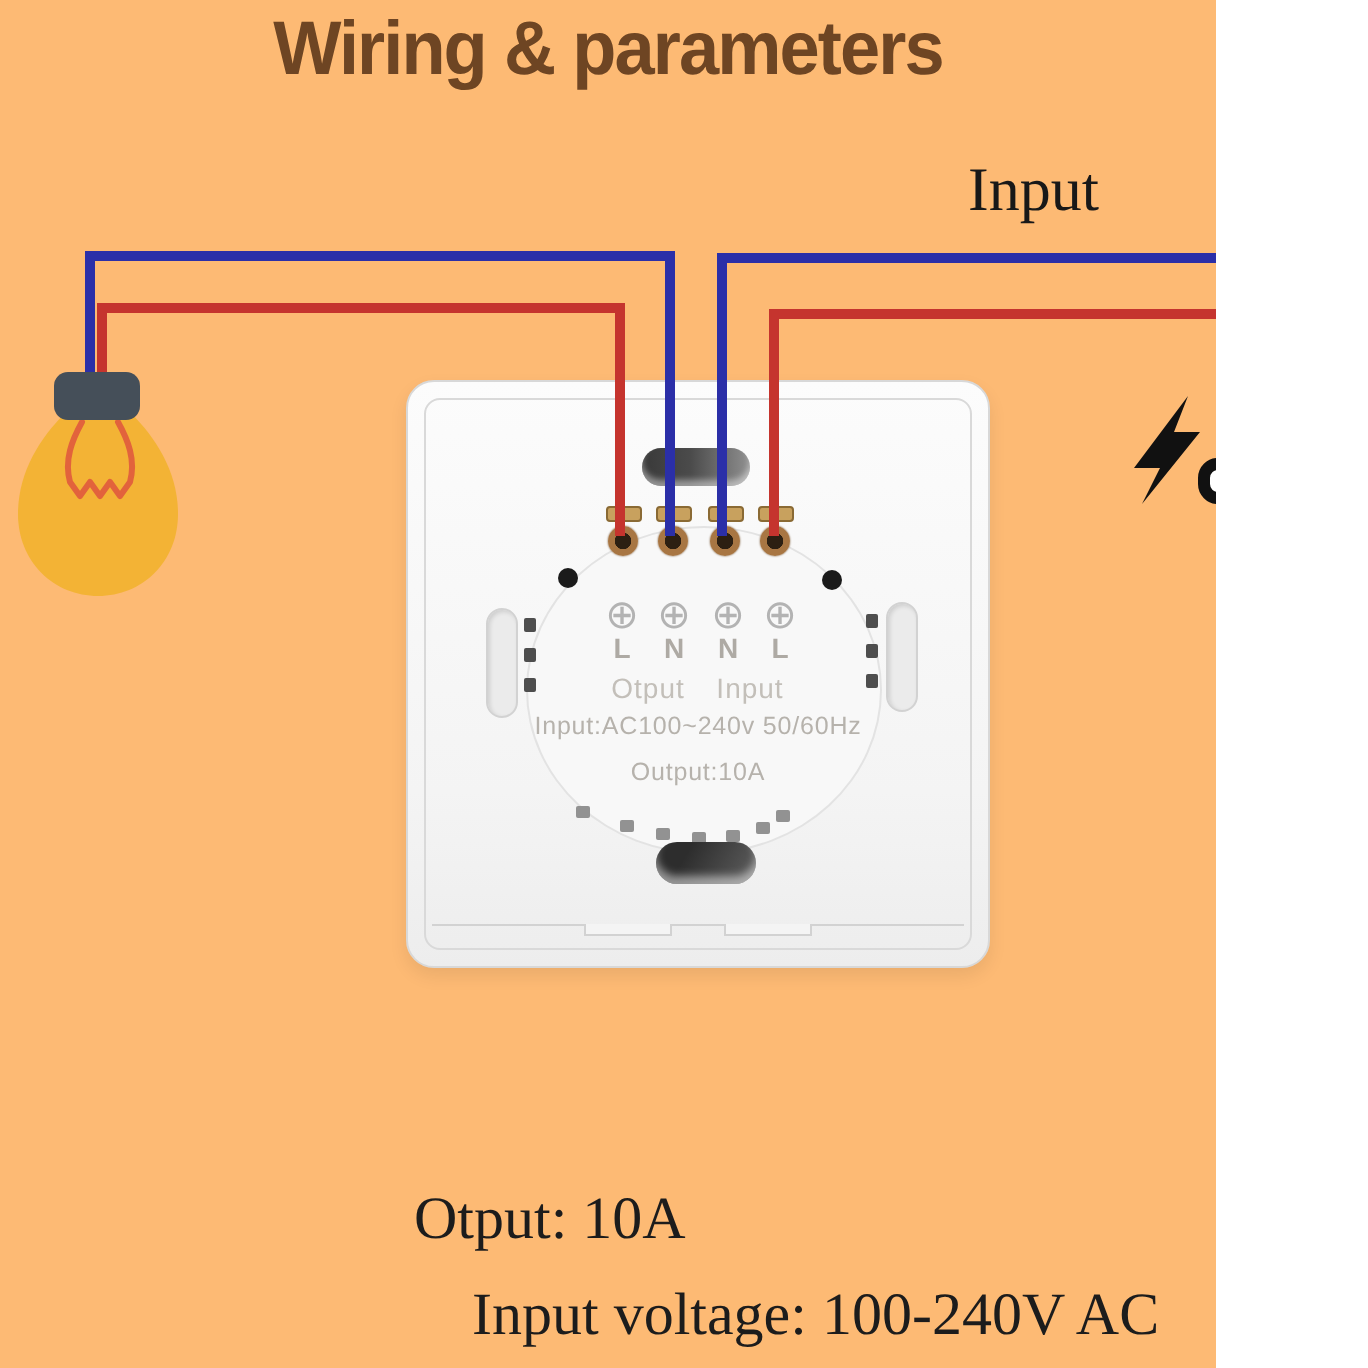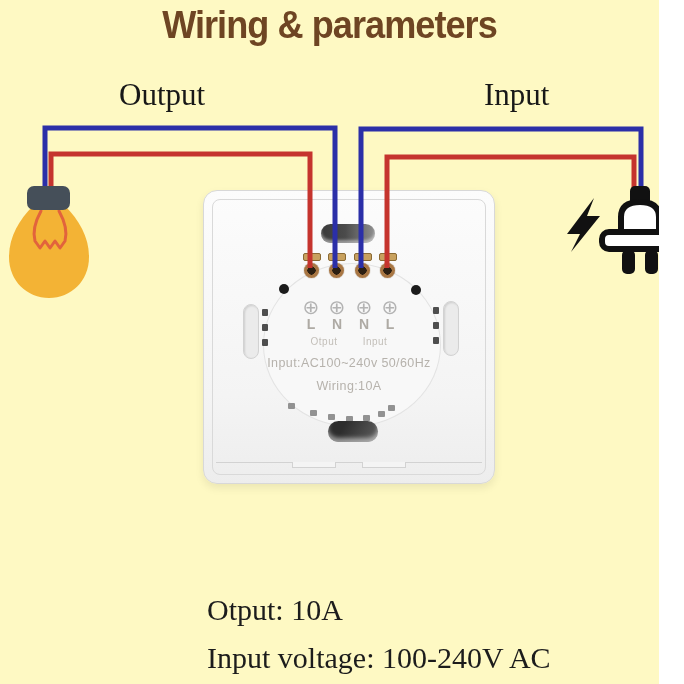--- a/index.html
+++ b/index.html
@@ -1,16 +1,16 @@
 <!DOCTYPE html>
 <html><head>
 <meta charset="utf-8">
 <style>
   html,body { margin:0; padding:0; background:#ffffff; }
-  .stage { position:relative; width:659px; height:684px; background:#fef9c3; overflow:hidden;
+  .stage { position:relative; width:608px; height:684px; background:#fdba74; overflow:hidden;
            font-family:"Liberation Sans", sans-serif; }
 
   
   .title { position:absolute; top:4px; left:0; right:0; text-align:center;
            font-size:38px; font-weight:bold; color:#6e4523; letter-spacing:-1px;
            transform:scaleX(.95); }
 
   
   .circuit-label { position:absolute; font-family:"Liberation Serif", serif;
                    font-size:31px; color:#181818; }
@@ -40,47 +40,46 @@
   .screw-dot { position:absolute; width:10px; height:10px; border-radius:50%; background:#1b1b1b; }
   .side-slot { position:absolute; width:16px; height:55px; border-radius:8px;
                background:#ebebeb; border:1px solid #d2d2d2;
                box-shadow:inset 1px 1px 2px rgba(0,0,0,.12); box-sizing:border-box; }
   .side-dash { position:absolute; width:6px; height:7px; background:#4e4e4e; border-radius:1px; }
   .screw-sym { position:absolute; top:104px; transform:translateX(-50%);
                font-family:"DejaVu Sans", sans-serif; font-size:20px; color:#b3b3b3; }
   .term-letter { position:absolute; top:125px; transform:translateX(-50%);
                  font-size:14px; color:#aeaaa4; font-weight:bold; }
   .group-label { position:absolute; top:145px; transform:translateX(-50%);
-                 font-size:10px; color:#c3bfb9; letter-spacing:.5px; }
+                 font-size:14px; color:#c3bfb9; letter-spacing:.5px; }
   .spec { position:absolute; left:0; right:0; text-align:center; color:#b6b2ac; letter-spacing:.4px; }
   .spec-power { top:165px; font-size:12.5px; }
   .spec-load  { top:188px; font-size:12.5px; }
   .arc-notch { position:absolute; width:7px; height:6px; background:#929292; border-radius:1px; }
   .mount-line { position:absolute; left:12px; top:271px; width:266px; border-top:1px solid #d2d2d2; }
   .mount-tab { position:absolute; top:271px; width:44px; height:6px; background:#f4f4f4;
                border:1px solid #d2d2d2; border-top:none; box-sizing:border-box; }
 
   
   .overlay { position:absolute; left:0; top:0; width:684px; height:684px; pointer-events:none; }
 
   
   .note { position:absolute; left:207px; font-family:"Liberation Serif", serif;
           font-size:30px; color:#1c1c1c; }
   .note-1 { top:545px; }
   .note-2 { top:593px; }
-  .note-3 { top:641px; }
+  .note-3 { top:641px;margin-left:29px; }
 </style>
 </head>
 <body>
 
 <div class="stage">
 
   <div class="title">Wiring &amp; parameters</div>
 
-  <div class="circuit-label lbl-output">Output</div>
   <div class="circuit-label lbl-input">Input</div>
 
   <div class="plate">
     <div class="plate-inner"></div>
     <div class="module-circle"></div>
 
     <div class="top-slot"></div>
 
     <div class="contact" style="left:99px"></div>
     <div class="contact" style="left:124px"></div>
@@ -111,21 +110,21 @@
 
     <span class="term-letter" style="left:107px">L</span>
     <span class="term-letter" style="left:133px">N</span>
     <span class="term-letter" style="left:160px">N</span>
     <span class="term-letter" style="left:186px">L</span>
 
     <span class="group-label" style="left:120px">Otput</span>
     <span class="group-label" style="left:171px">Input</span>
 
     <div class="spec spec-power">Input:AC100~240v  50/60Hz</div>
-    <div class="spec spec-load">Wiring:10A</div>
+    <div class="spec spec-load">Output:10A</div>
 
     <div class="arc-notch" style="left:84px;  top:212px"></div>
     <div class="arc-notch" style="left:106px; top:219px"></div>
     <div class="arc-notch" style="left:124px; top:223px"></div>
     <div class="arc-notch" style="left:142px; top:225px"></div>
     <div class="arc-notch" style="left:159px; top:224px"></div>
     <div class="arc-notch" style="left:174px; top:220px"></div>
     <div class="arc-notch" style="left:184px; top:214px"></div>
 
     <div class="bottom-slot"></div>

